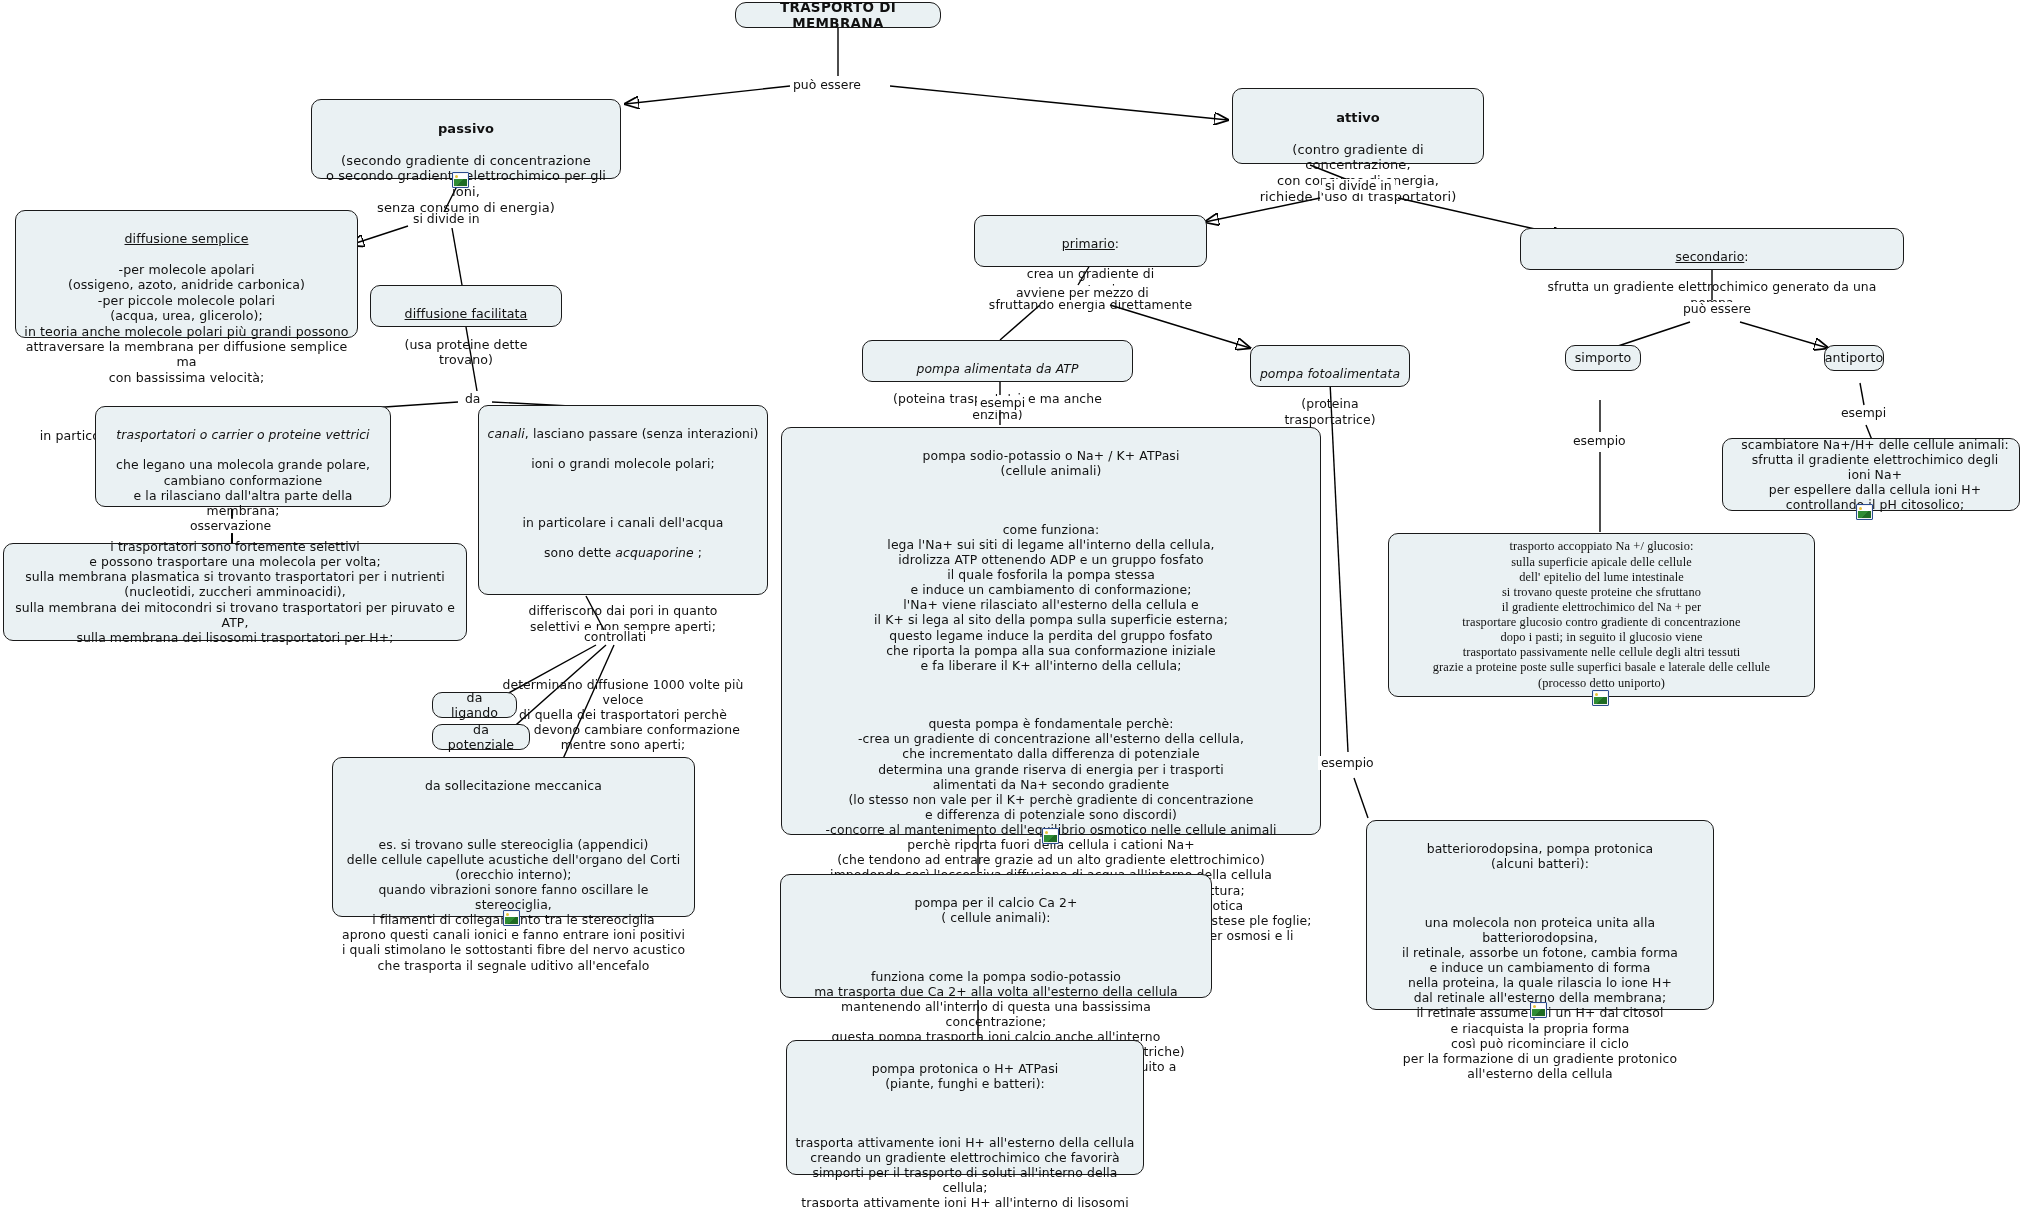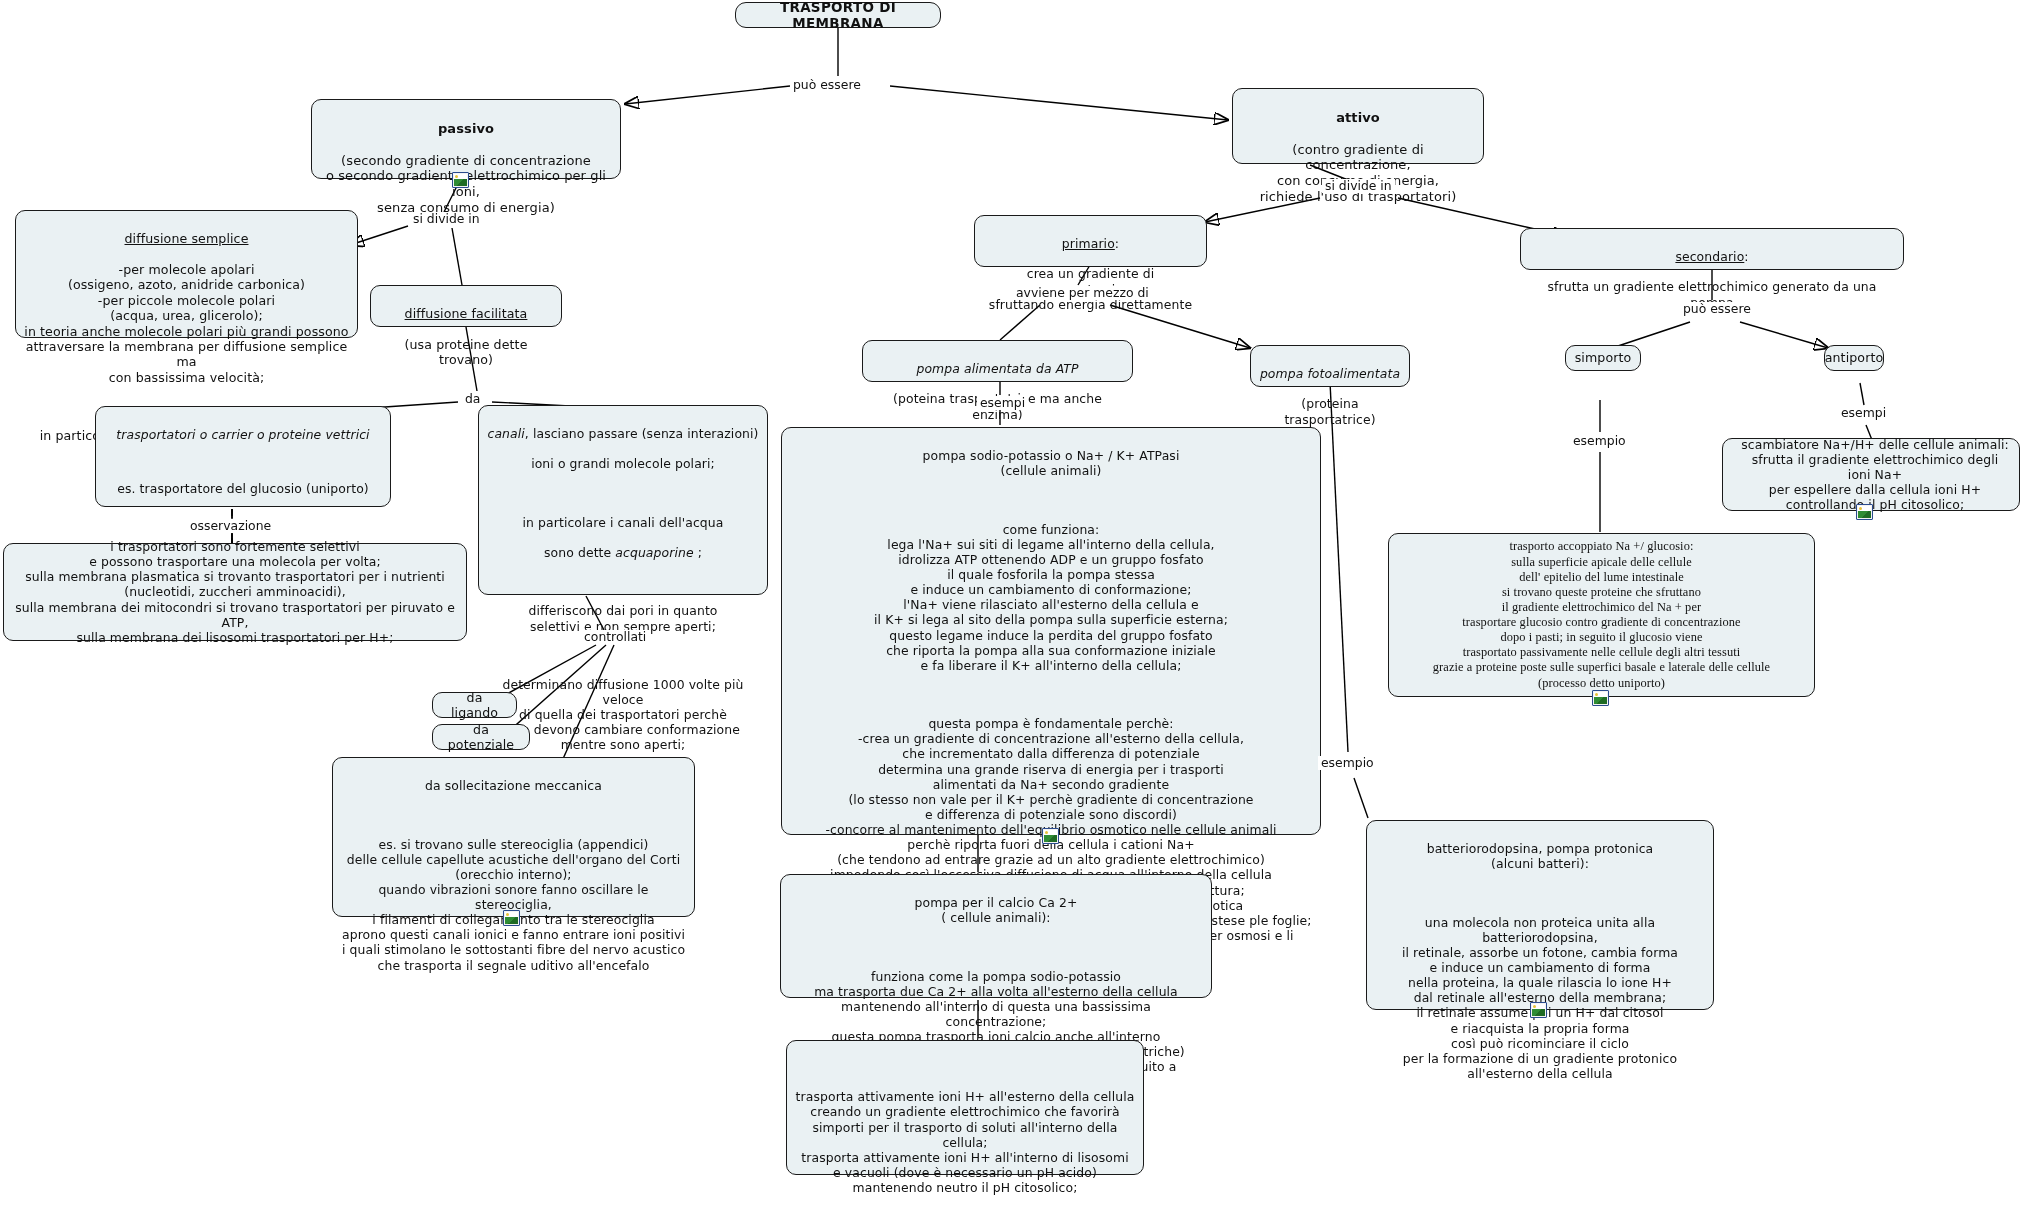--- a/index.html
+++ b/index.html
@@ -210,20 +210,23 @@
     <div><span>in particolare il trasporto dell'acqua si chiama </span><span class="und">osmosi</span><span>;</span></div>
   </div>
 
   <div class="node" style="left:370px;top:285px;width:192px;height:42px;font-size:12.6px;">
     <div class="und">diffusione facilitata</div>
     <div>(usa proteine dette trovano)</div>
   </div>
 
   <div class="node" style="left:95px;top:406px;width:296px;height:101px;font-size:12.4px;">
     <div class="ital">trasportatori o carrier o proteine vettrici</div>
+    <div>che legano una molecola grande polare,
+cambiano conformazione
+e la rilasciano dall'altra parte della membrana;</div>
     <div style="height:8px;"></div>
     <div>es. trasportatore del glucosio (uniporto)</div>
   </div>
 
   <div class="node" style="left:478px;top:405px;width:290px;height:190px;font-size:12.4px;">
     <div><span class="ital">canali</span><span>, lasciano passare (senza interazioni)</span></div>
     <div>ioni o grandi molecole polari;</div>
     <div style="height:13px;"></div>
     <div>in particolare i canali dell'acqua</div>
     <div><span>sono dette </span><span class="ital">acquaporine</span><span> ;</span></div>
@@ -337,20 +340,22 @@
     <div>funziona come la pompa sodio-potassio
 ma trasporta due Ca 2+ alla volta all'esterno della cellula
 mantenendo all'interno di questa una bassissima concentrazione;
 questa pompa trasporta ioni calcio anche all'interno
 del reticolo sarcoplasmatico (cellule muscolari scheletriche)
 così che possa nuovamente uscire da questo in seguito a stimolazione
 per far contrarre la cellula;</div>
   </div>
 
   <div class="node" style="left:786px;top:1040px;width:358px;height:135px;font-size:12.4px;">
+    <div>pompa protonica o H+ ATPasi
+(piante, funghi e batteri):</div>
     <div style="height:13px;"></div>
     <div>trasporta attivamente ioni H+ all'esterno della cellula
 creando un gradiente elettrochimico che favorirà
 simporti per il trasporto di soluti all'interno della cellula;
 trasporta attivamente ioni H+ all'interno di lisosomi
 e vacuoli (dove è necessario un pH acido)
 mantenendo neutro il pH citosolico;</div>
   </div>
 
   <div class="node" style="left:1565px;top:345px;width:76px;height:26px;font-size:12.6px;display:flex;align-items:center;justify-content:center;">

